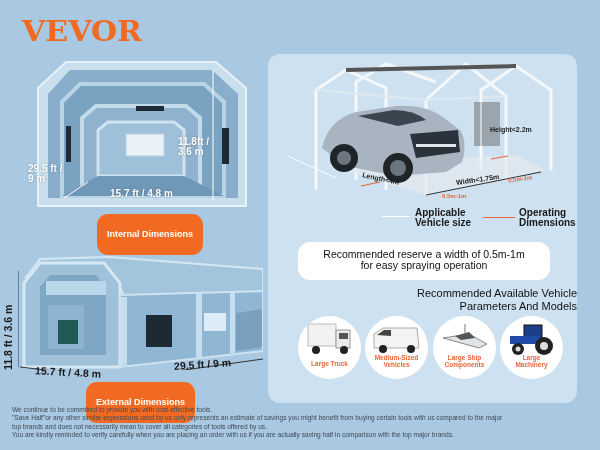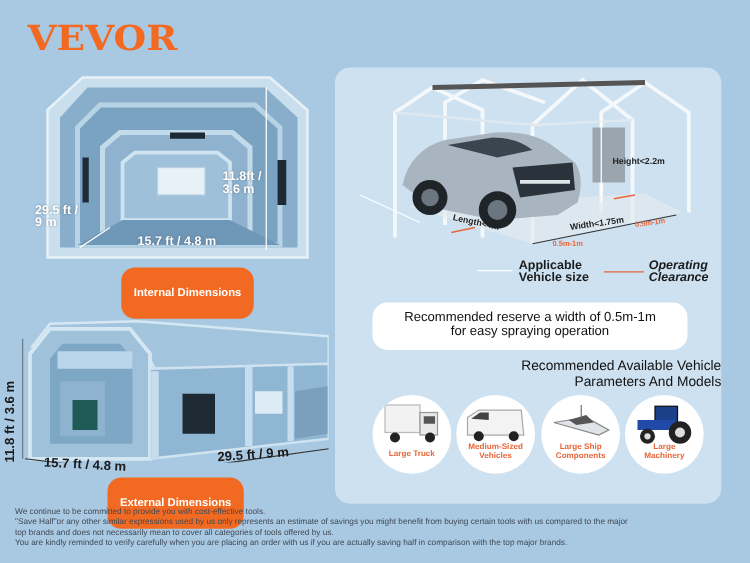--- a/index.html
+++ b/index.html
@@ -188,23 +188,23 @@
     <div style="position:absolute; left:232px; top:116px; font-size:6px; font-weight:bold; color:#e8663a; transform:rotate(-8deg);">0.5m-1m</div>
   </div>
 
   <div class="legend">
     <div style="position:absolute; left:57px; top:12px; width:28px; height:1px; background:#fff;"></div>
     <div class="lbl" style="left:90px; top:4px;">
       <div>Applicable</div>
         <div>Vehicle size</div>
     </div>
     <div style="position:absolute; left:158px; top:13px; width:32px; height:1px; background:#e8663a;"></div>
-    <div class="lbl" style="left:194px; top:4px;font-style:italic;">
+    <div class="lbl" style="left:194px; top:4px;">
       <div>Operating</div>
-        <div>Clearance</div>
+        <div>Dimensions</div>
     </div>
   </div>
 
   <div class="notebox">
     <div>Recommended reserve a width of 0.5m-1m</div>
     <div>for easy spraying operation</div>
   </div>
 
   <div class="models-title">
     <div>Recommended Available Vehicle</div>

